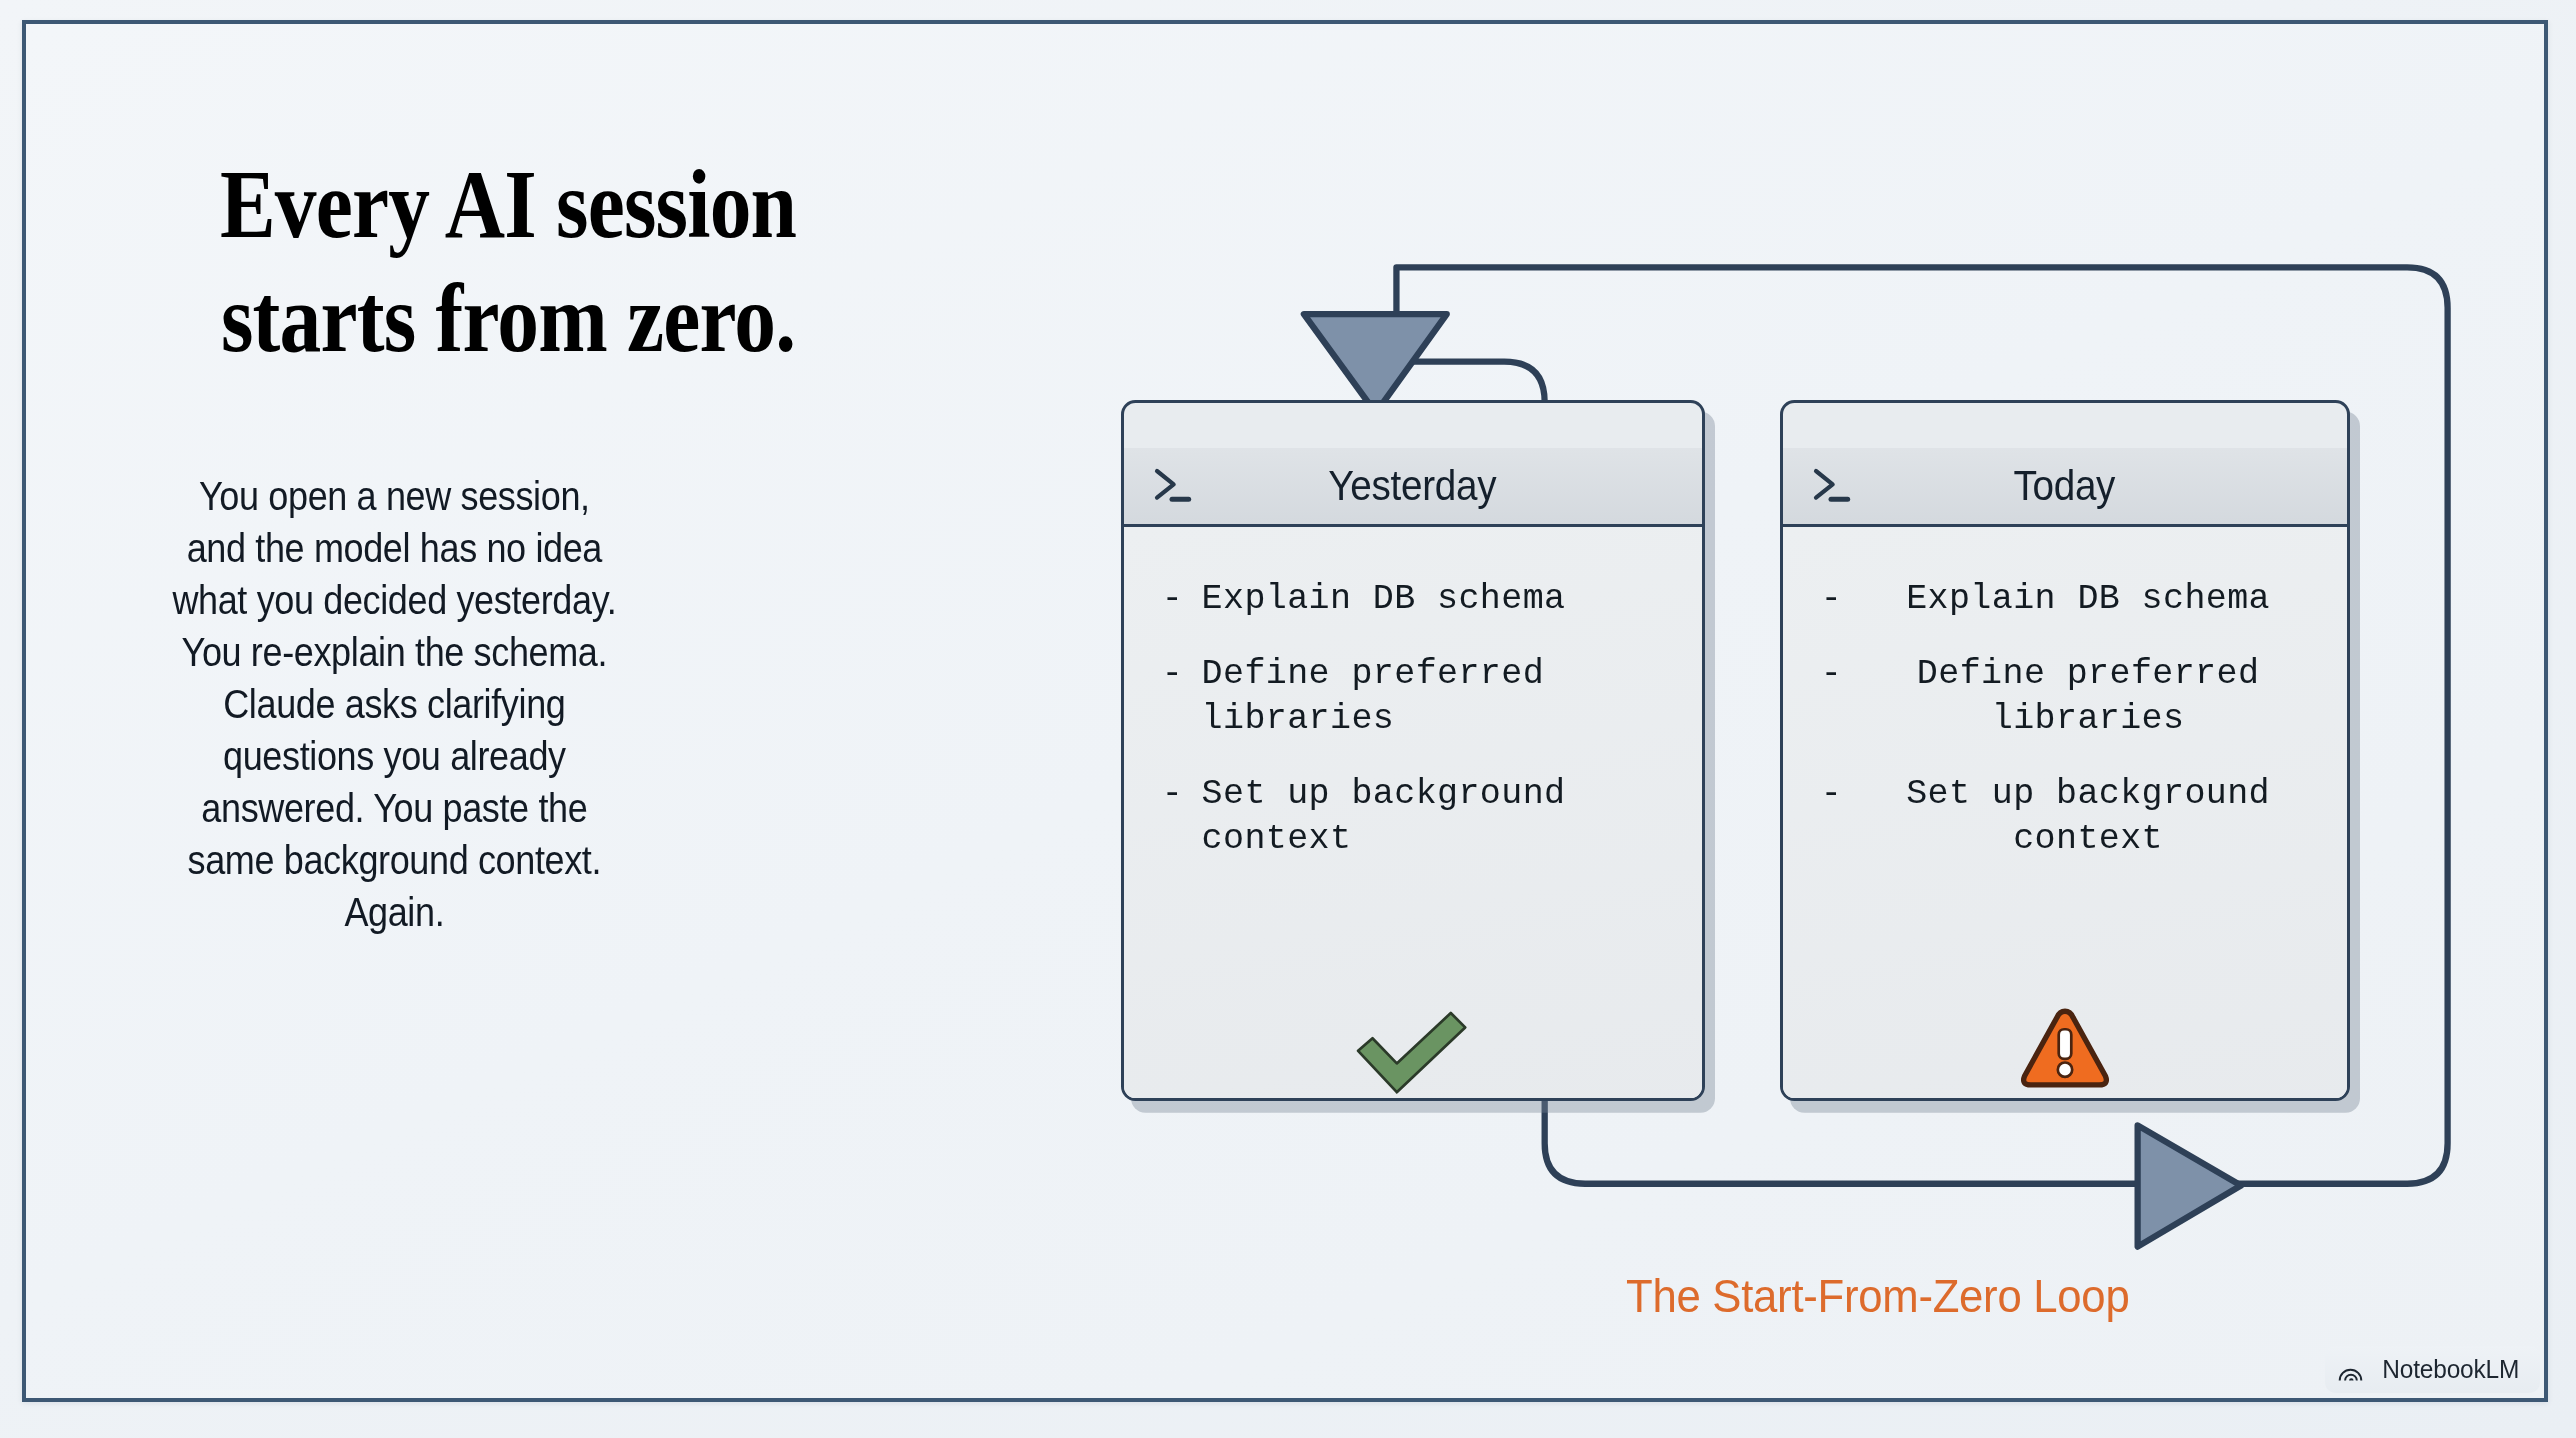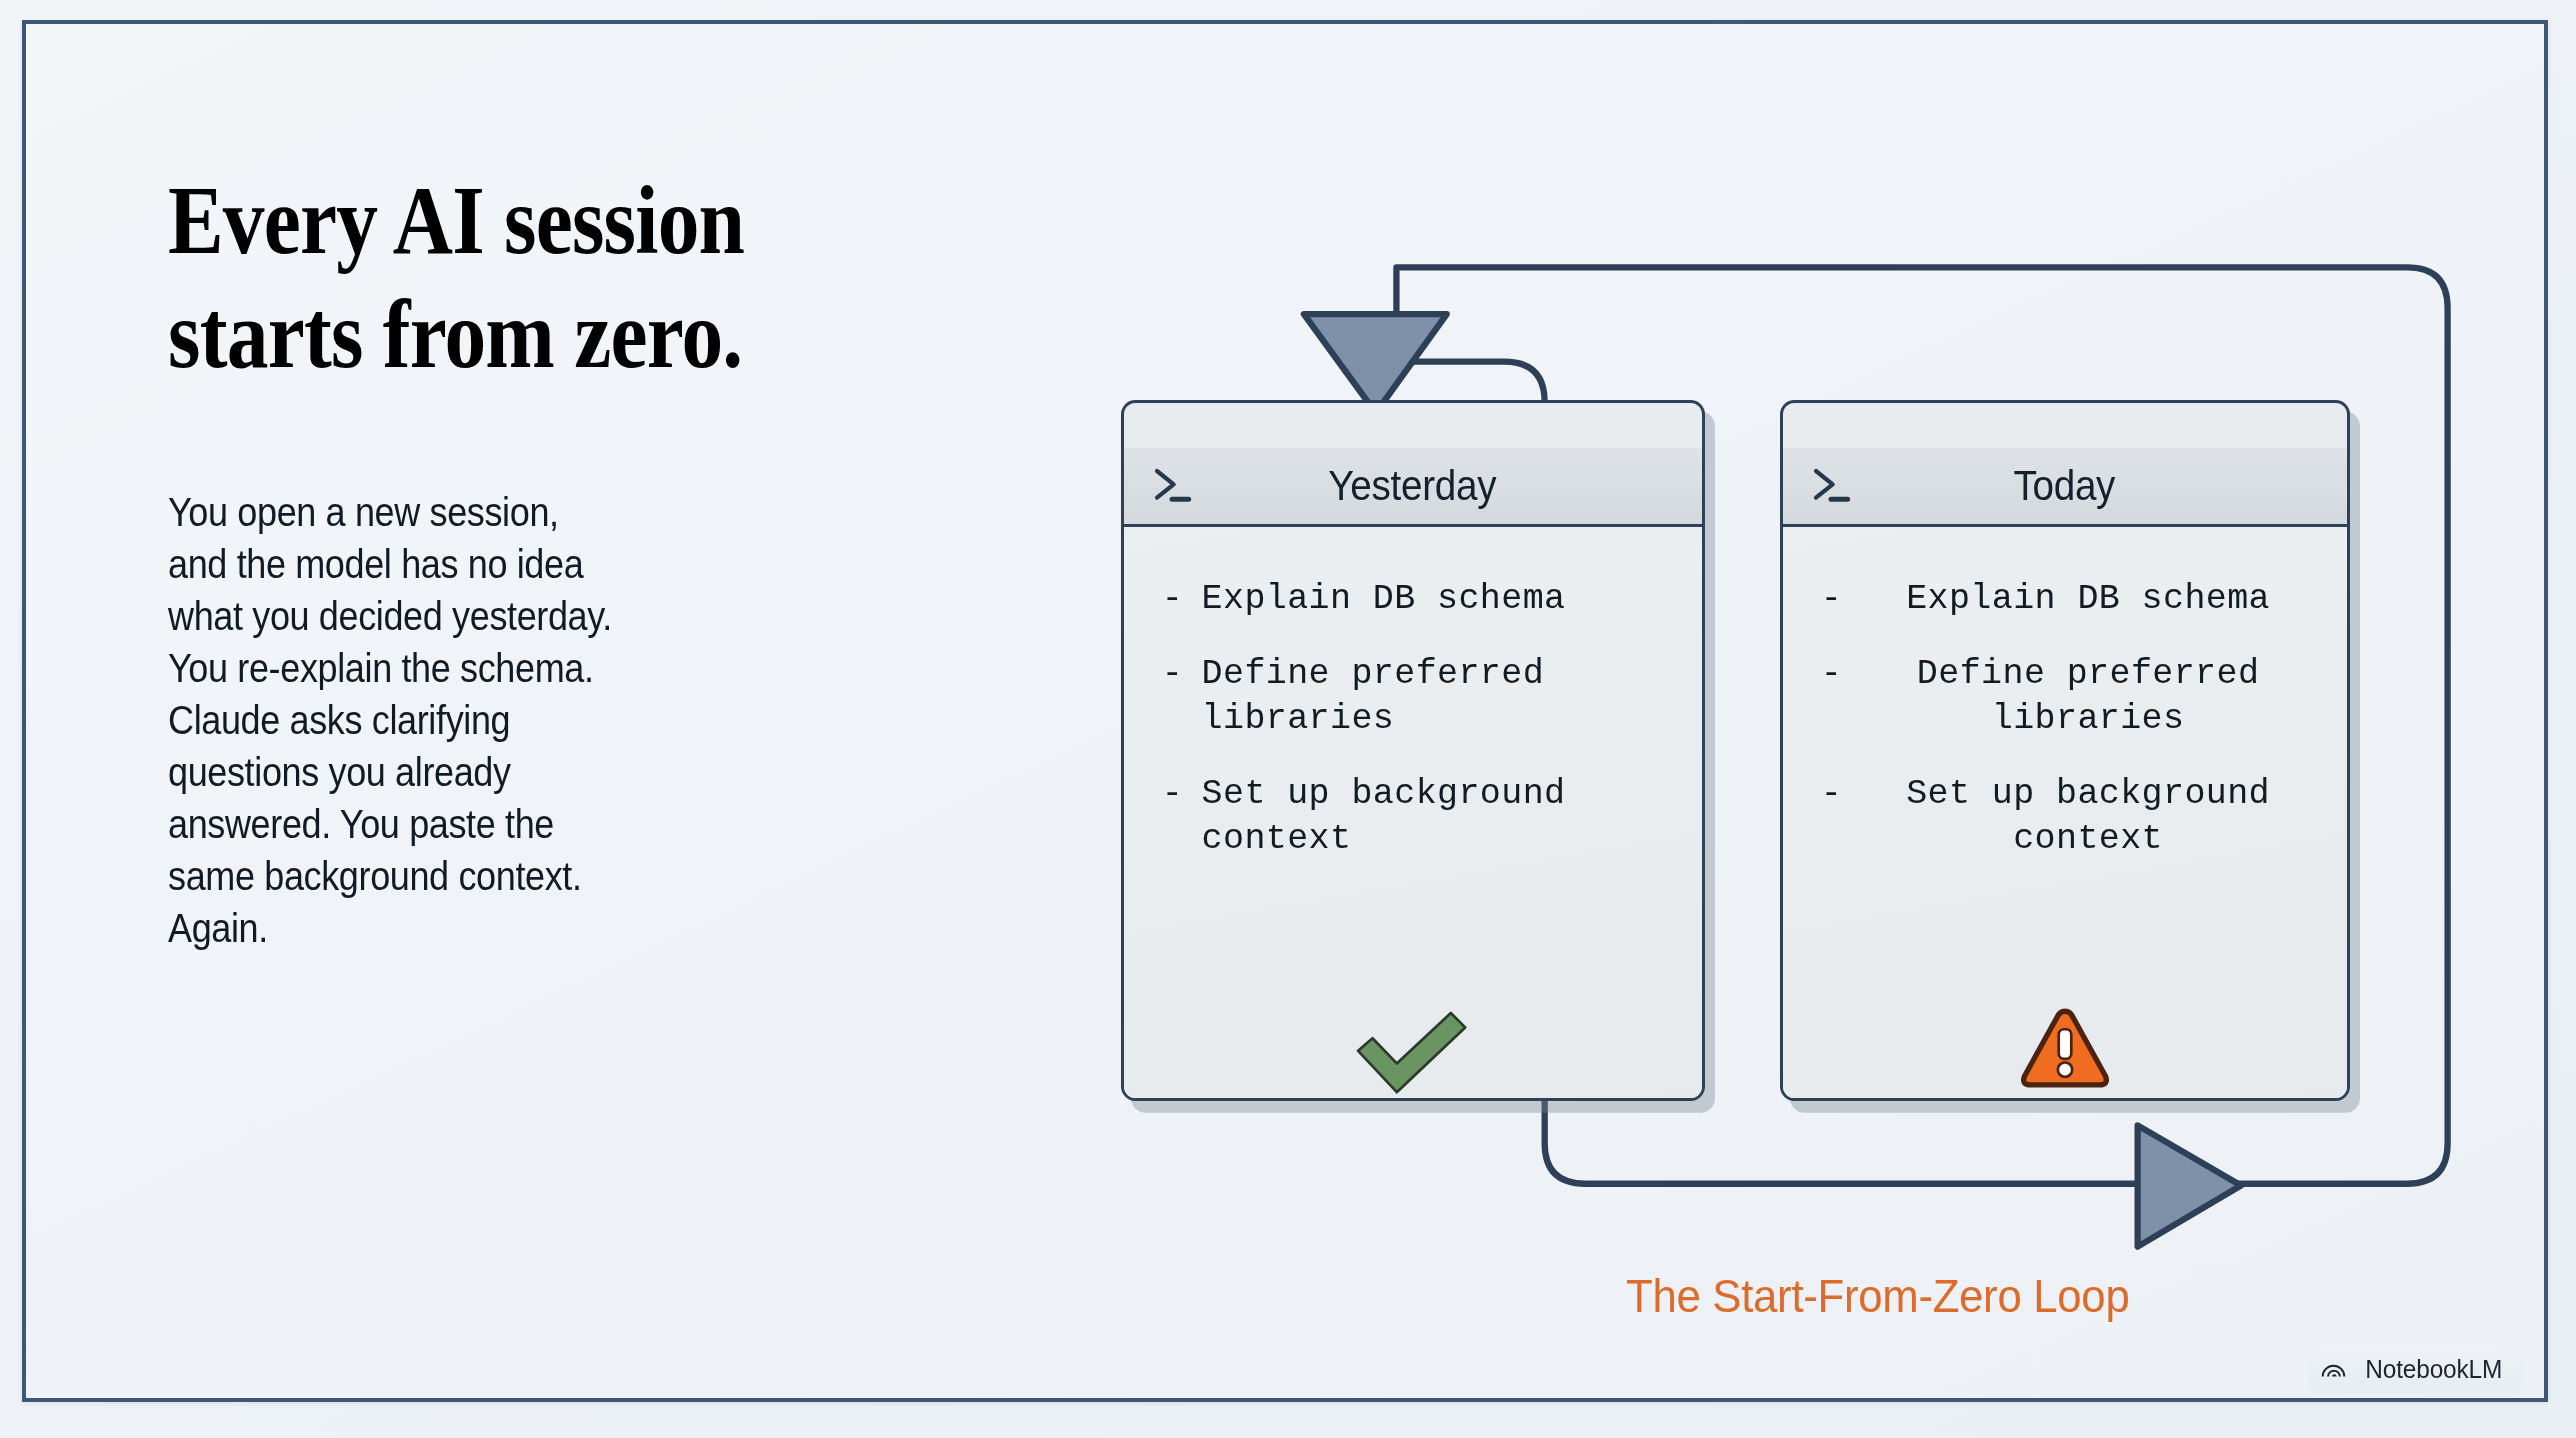--- a/index.html
+++ b/index.html
@@ -33,22 +33,23 @@
     border: 4.5px solid #3d5874;
     box-sizing: border-box;
     background: linear-gradient(155deg,#f3f6f9 0%, #eff3f7 50%, #edf1f5 100%);
     box-shadow: 0 1.8px 5.4px rgba(40,60,85,0.10);
   }
 
   
   #left-col {
     position: absolute;
     left: 142px;
-    top: 140px;
+    top: 124px;
     width: 791px;
+    text-align: center;
   }
   #headline {
     font-family: "Liberation Serif", serif;
     font-weight: bold;
     font-size: 97px;
     line-height: 1.18;
     letter-spacing: -0.9px;
     color: #000000;
     margin: 0;
     transform: scaleX(0.86);
@@ -173,24 +174,24 @@
     color: #dd6b2c;
     letter-spacing: -0.3px;
     transform: scaleX(0.93);
     transform-origin: left top;
     white-space: nowrap;
   }
 
   
   #nblm-badge {
     position: absolute;
-    right: 21px;
+    right: 4px;
     bottom: 5.4px;
     display: flex;
-    align-items: flex-start;
+    align-items: flex-end;
     gap: 14px;
     padding: 8px 16px 8px 12.6px;
     border-radius: 10.8px;
     background: linear-gradient(180deg,#eef2f6 0%, #e7ecf1 100%);
     z-index: 30;
   }
   #nblm-label {
     font-family: "Liberation Sans", sans-serif;
     font-size: 26px;
     color: #1d2630;

